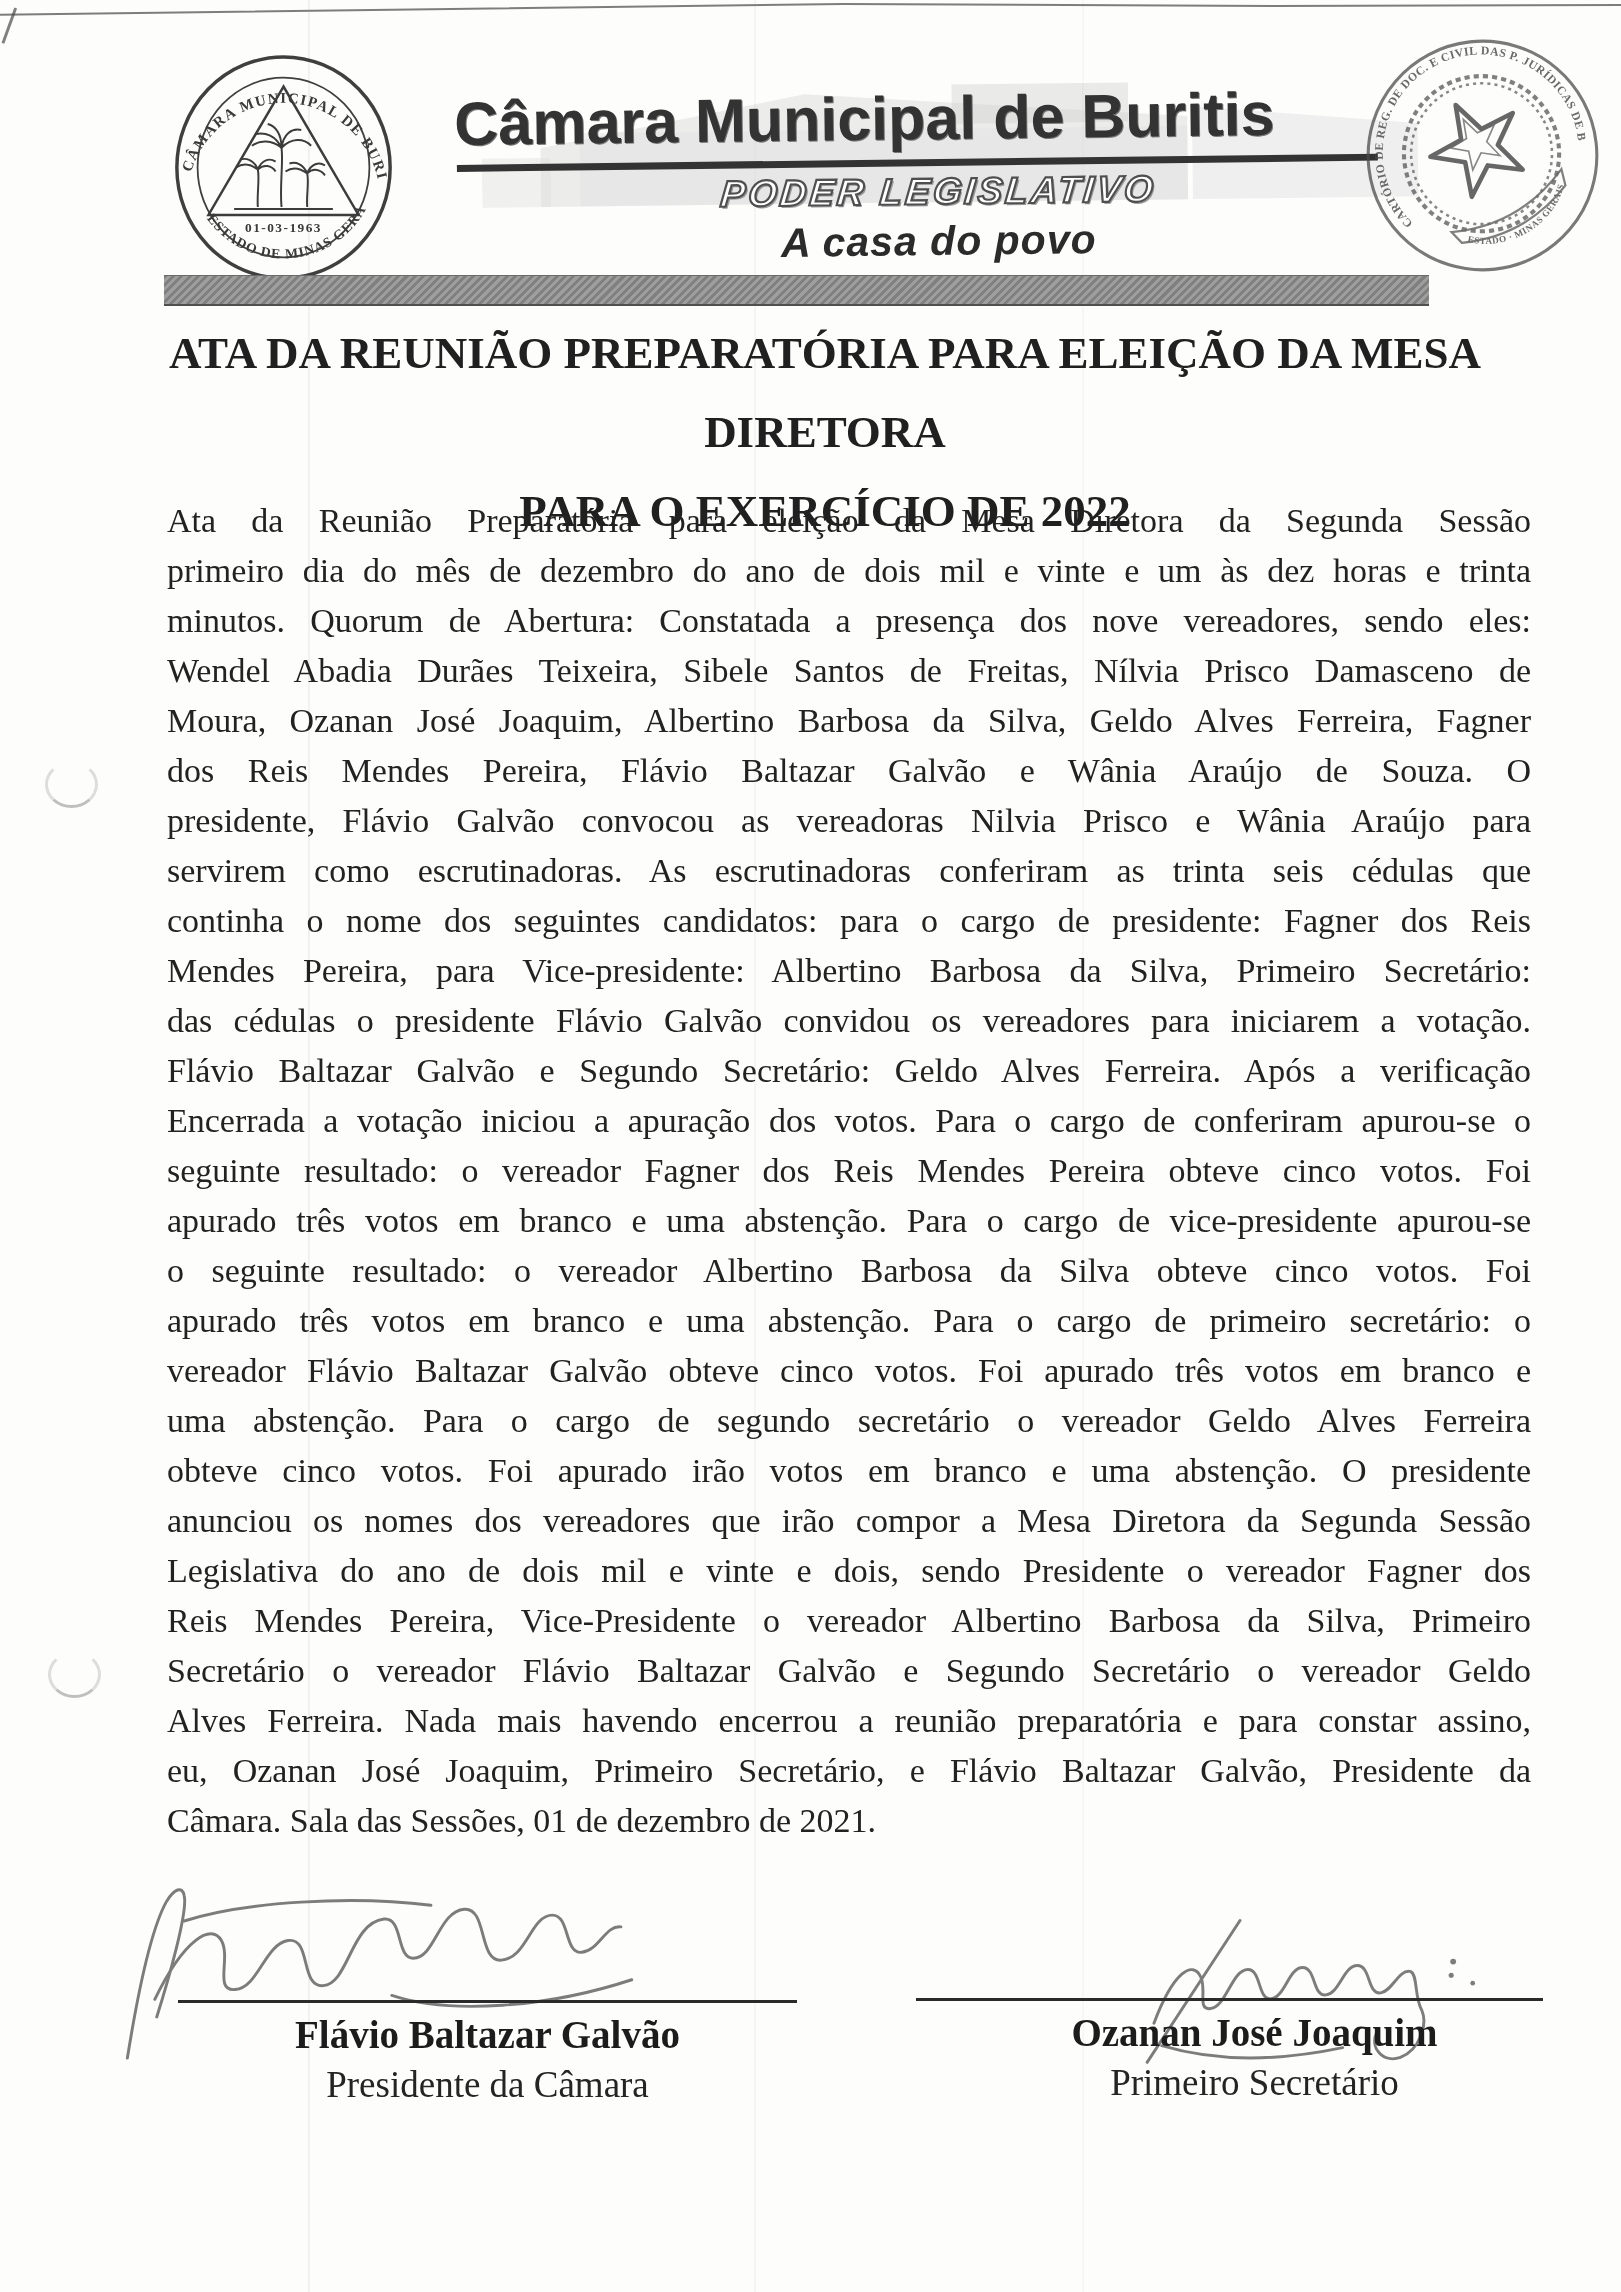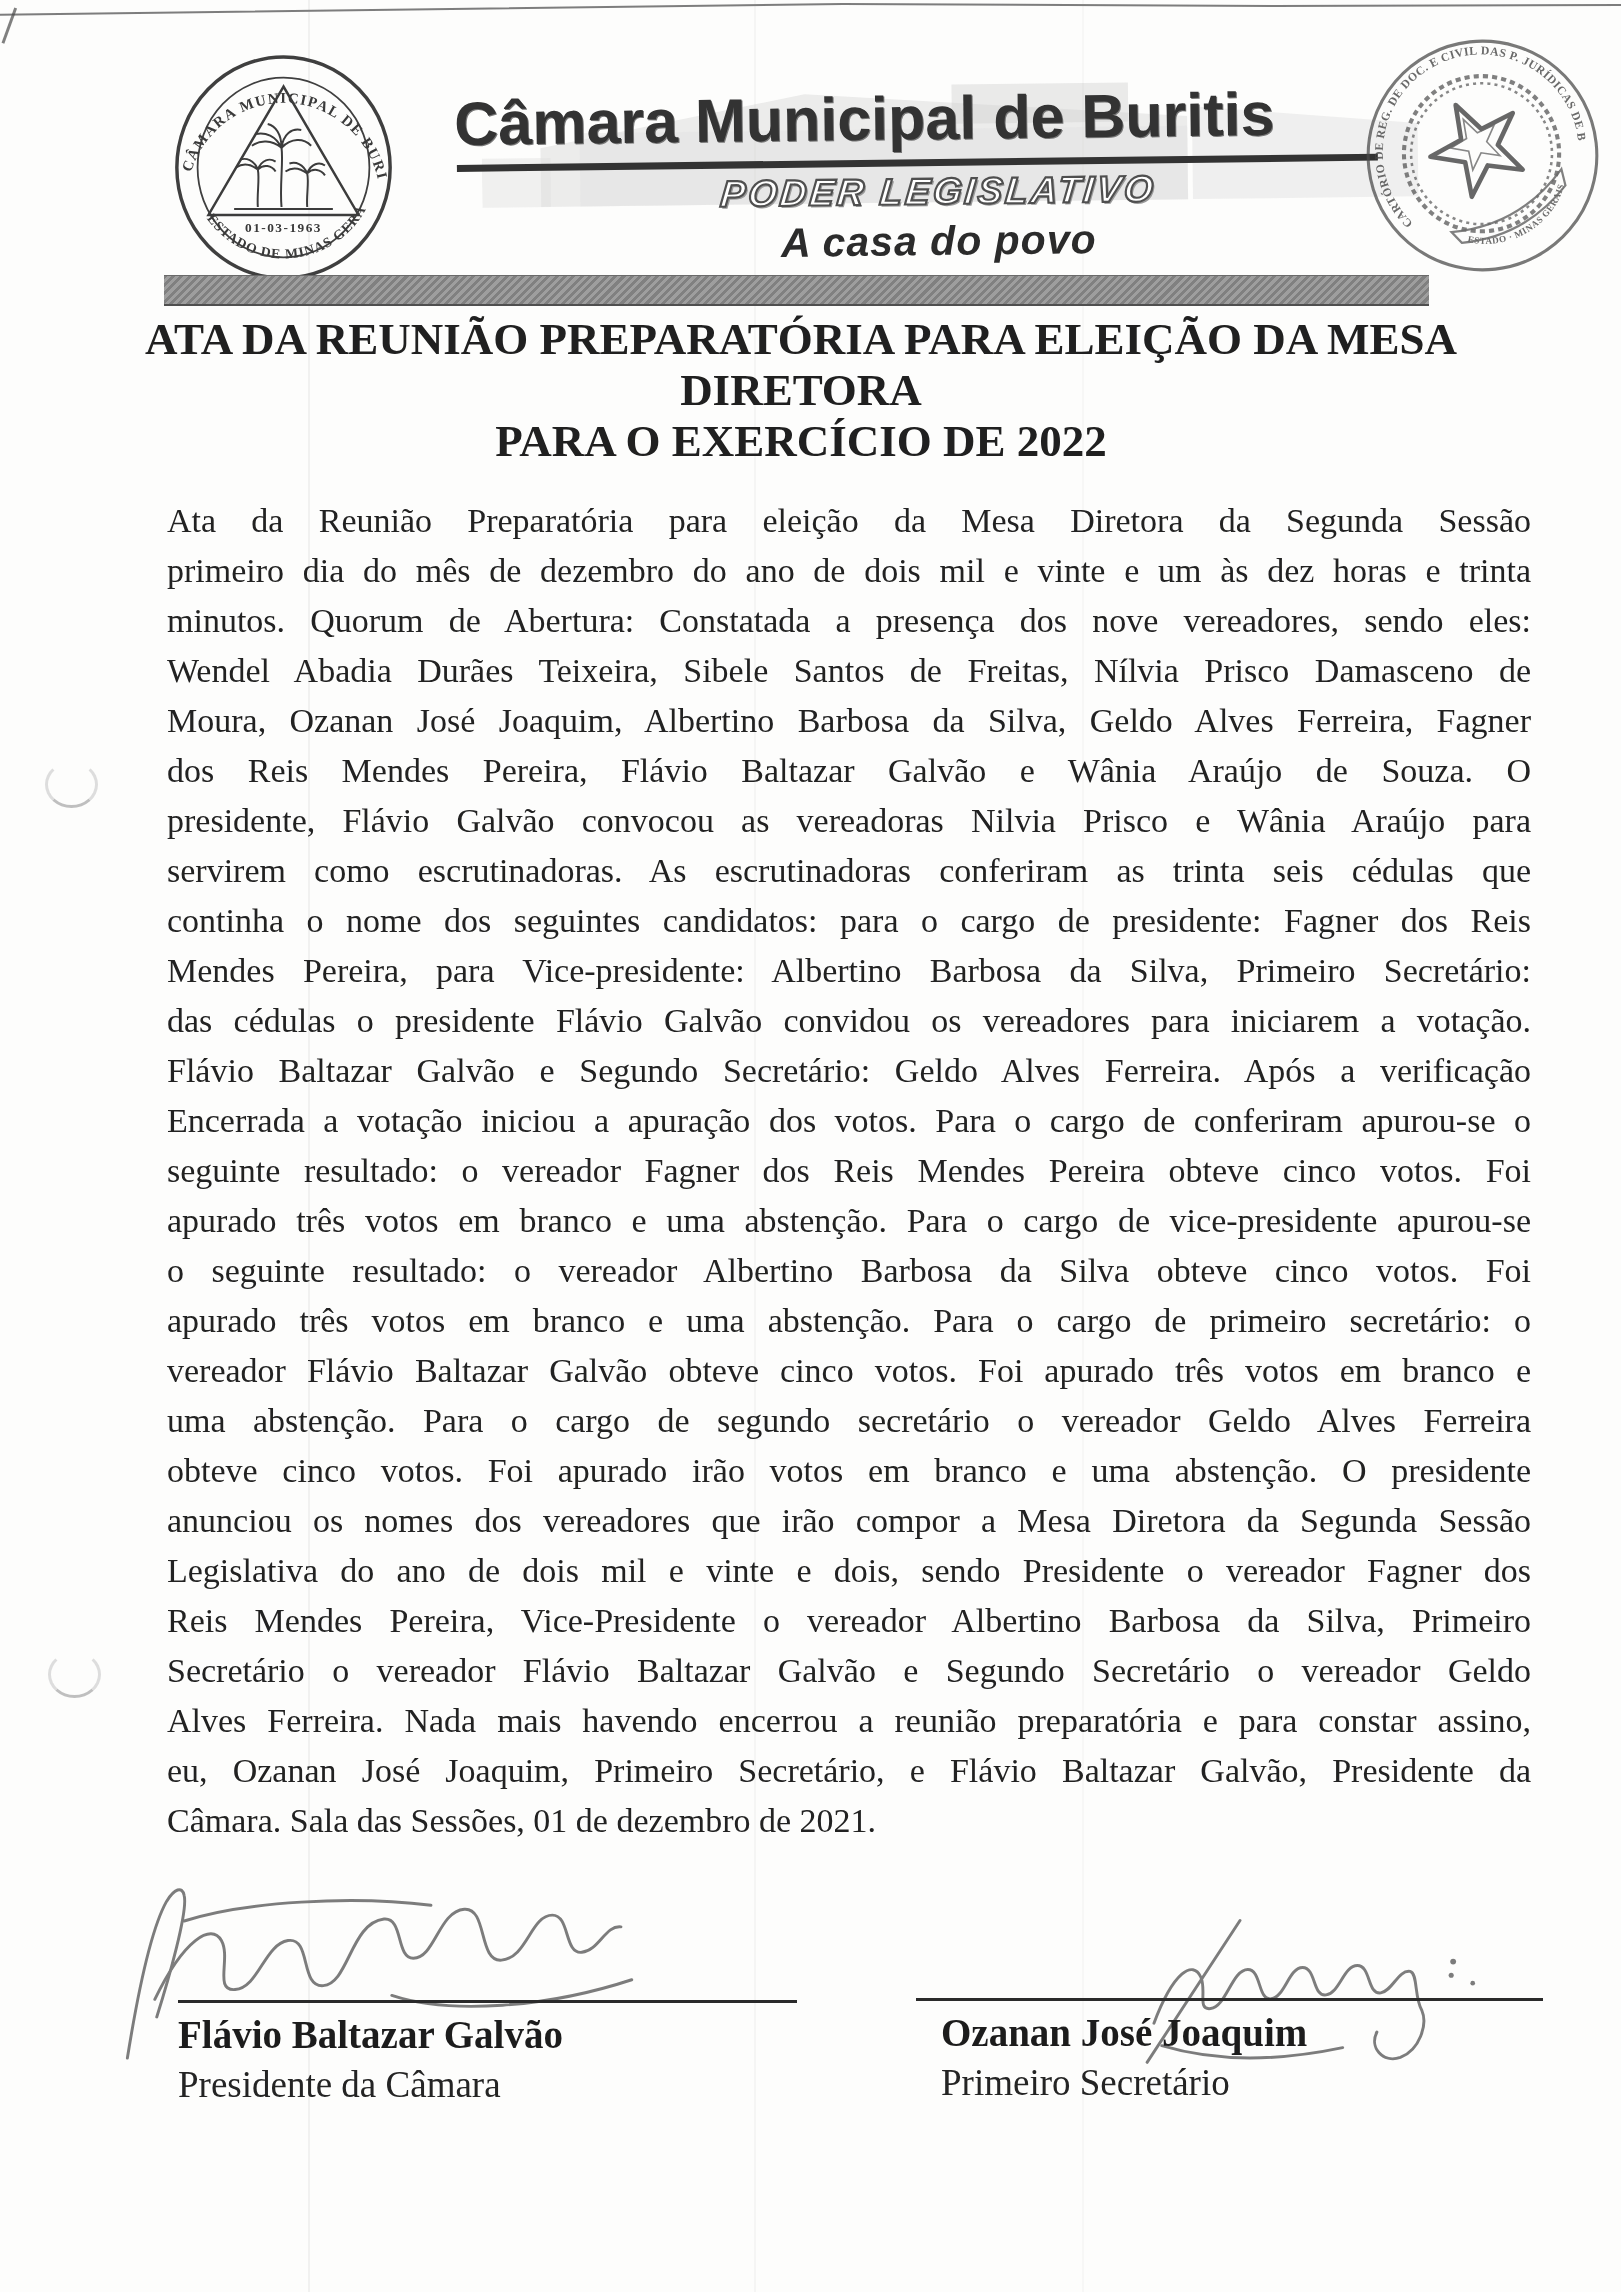--- a/index.html
+++ b/index.html
@@ -42,38 +42,38 @@
     font-size:41px;color:#2b2b2b;letter-spacing:1px;
   }
   .stamp{position:absolute;left:1360px;top:33px;width:245px;height:245px;transform:rotate(-28deg);opacity:.82;}
   .graybar{
     position:absolute;left:164px;top:275px;width:1265px;height:29px;
     background:repeating-linear-gradient(135deg,#808080 0 2.9px,#9e9e9e 2.9px 5.9px);
     border-bottom:2.9px solid #4f4f4f;box-shadow:inset 0 1px 0 #6a6a6a;
   }
   
   .doc-title{
-    position:absolute;left:100px;top:314px;width:1402px;text-align:center;
-    font-weight:bold;font-size:45px;line-height:51px;color:#202020;
+    position:absolute;left:124px;top:314px;width:1402px;text-align:center;
+    font-weight:bold;font-size:45px;line-height:79px;color:#202020;
   }
   
   .body-text{position:absolute;left:167px;top:488px;width:1364px;font-size:34px;color:#222;margin-top:8px;}
   .body-text .bline{
     height:50px;line-height:50px;white-space:normal;
     text-align:justify;text-align-last:justify;overflow:visible;
   }
   .body-text .bline.last{text-align-last:left;}
   
   .sig-ink{position:absolute;pointer-events:none;}
   .sig-ink-left{left:98px;top:1862px;width:568px;height:211px;}
   .sig-ink-right{left:1093px;top:1901px;width:470px;height:176px;}
   .sig-line{position:absolute;height:2.9px;background:#2a2a2a;}
   .sig-line-left{left:178px;top:2000px;width:619px;}
   .sig-line-right{left:916px;top:1998px;width:627px;}
-  .sig-block{position:absolute;text-align:left;}
+  .sig-block{position:absolute;text-align:center;}
   .sig-block-left{left:178px;top:2009px;width:619px;}
   .sig-block-right{left:941px;top:2007px;width:627px;}
   .sig-name{font-weight:bold;font-size:39px;color:#1c1c1c;line-height:51px;}
   .sig-role{font-size:37px;color:#242424;line-height:49px;}
   svg text{font-family:"Liberation Serif", serif;}
 </style>
 </head>
 <body>
 
 <div class="page">

